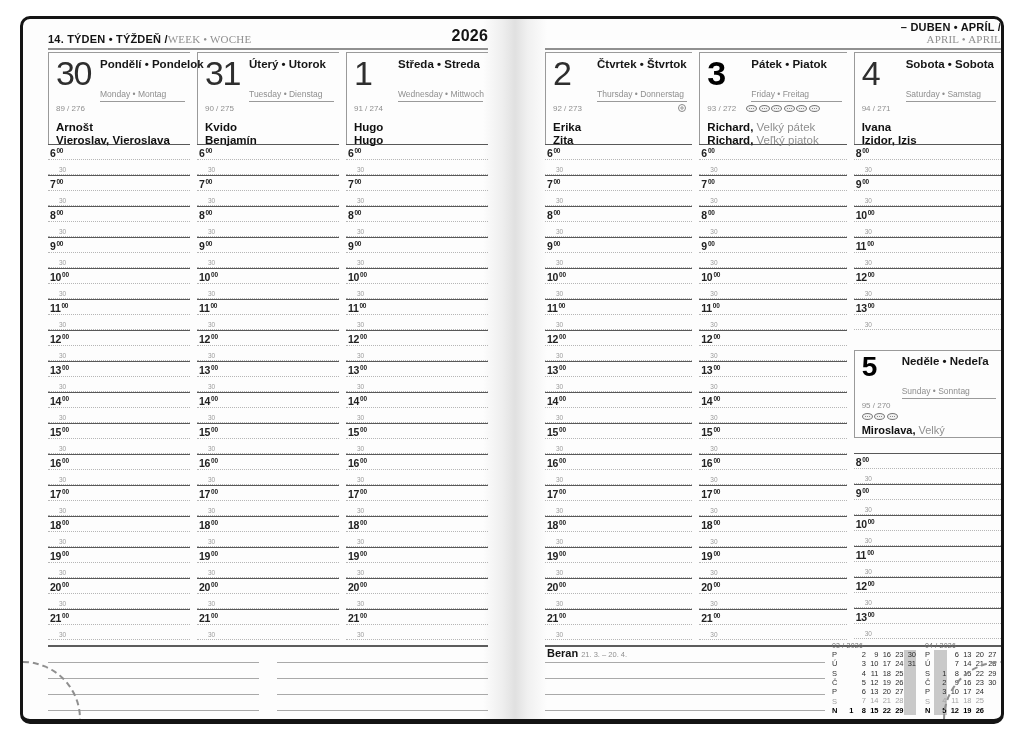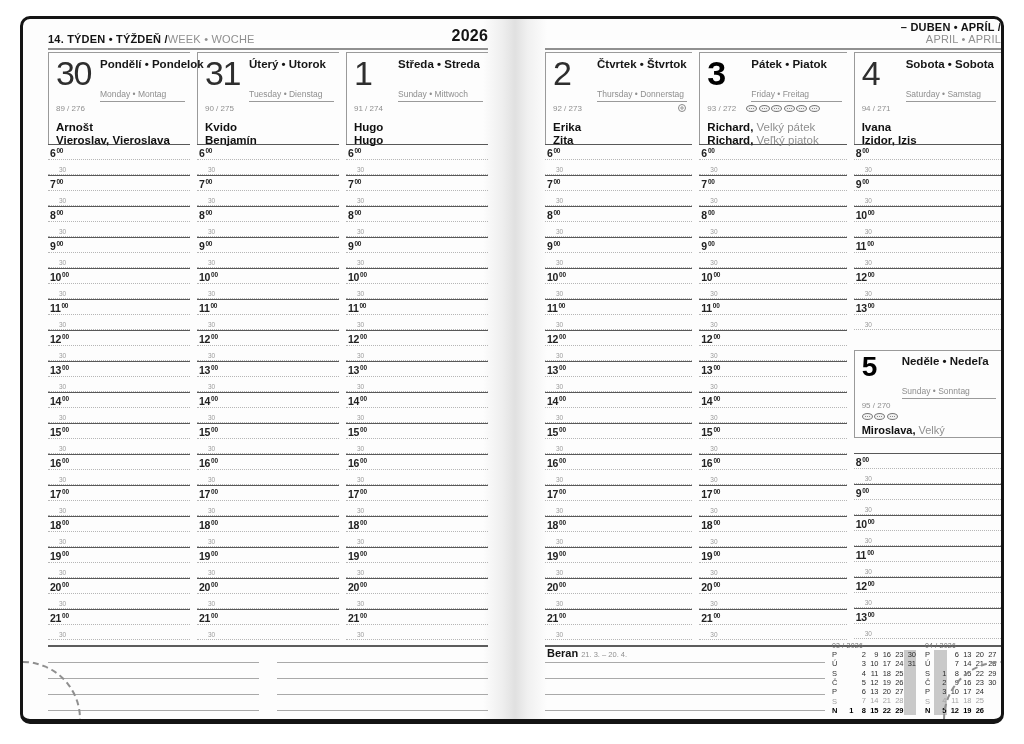--- a/index.html
+++ b/index.html
@@ -11,21 +11,21 @@
   .spine { position:absolute; left:460px; top:0; width:64px; height:100%;
            background:linear-gradient(90deg, rgba(110,110,110,0) 0%, rgba(110,110,110,0.10) 30%,
                       rgba(110,110,110,0.20) 50%, rgba(110,110,110,0.09) 70%, rgba(110,110,110,0) 100%); }
   .page { position:absolute; top:10px; }
   .page-left  { left:25px;  width:440px; }
   .page-right { left:522px; width:456px; }
 
   .page-header { display:flex; align-items:flex-end; height:16px; font-size:11px; letter-spacing:0.2px; white-space:nowrap; }
   .page-header.right { justify-content:flex-end;flex-direction:column; }
   .ph-bold { font-weight:700; color:#141414; }
-  .ph-gray { font-weight:400; color:#8f8f8f; }
+  .ph-gray { font-weight:400; color:#8f8f8f;font-family:Liberation Serif, serif; }
   .ph-year { margin-left:auto; font-weight:700; color:#141414; font-size:16px; }
   .header-rule { border:none; border-top:2px solid #909090; margin:3px 0 0 0; }
 
   .cols { display:flex; gap:7px; margin-top:2px; height:589px; }
   .day-col { flex:1; min-width:0; }
 
   .day-header { height:92px; box-sizing:border-box; border-top:1px solid #9a9a9a; border-left:1px solid #9a9a9a; padding:3px 0 0 7px; }
   .dh-top { display:flex; }
   .day-num { font-size:34px; line-height:34px; width:44px; flex:none; color:#2e2e2e; letter-spacing:-1.5px; font-weight:400; }
   .day-num.bold { font-weight:700; color:#000; }
@@ -396,21 +396,21 @@
                 </div>
               </div>
             </div>
           </div>
           <div class="day-col">
             <div class="day-header">
               <div class="dh-top">
                 <span class="day-num">1</span>
                 <div class="dh-right">
                   <div class="dh-cs">Středa • Streda</div>
-                  <div class="dh-intl">Sunday • Mittwoch</div>
+                  <div class="dh-intl">Wednesday • Mittwoch</div>
                   <div class="dh-underline"></div>
                 </div>
               </div>
               <div class="dh-meta">
                 <span>91 / 274</span>
               </div>
               <div class="dh-names">
                 <div class="name-line"><span class="seg-b">Hugo</span></div>
                 <div class="name-line"><span class="seg-b">Hugo</span></div>
               </div>

